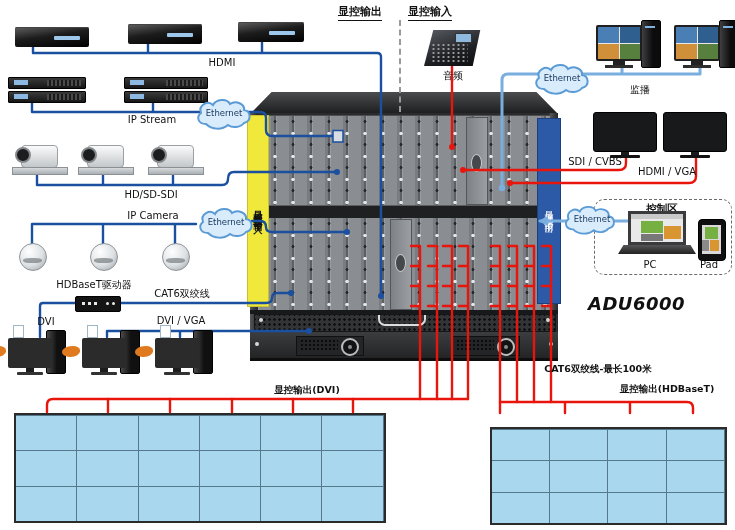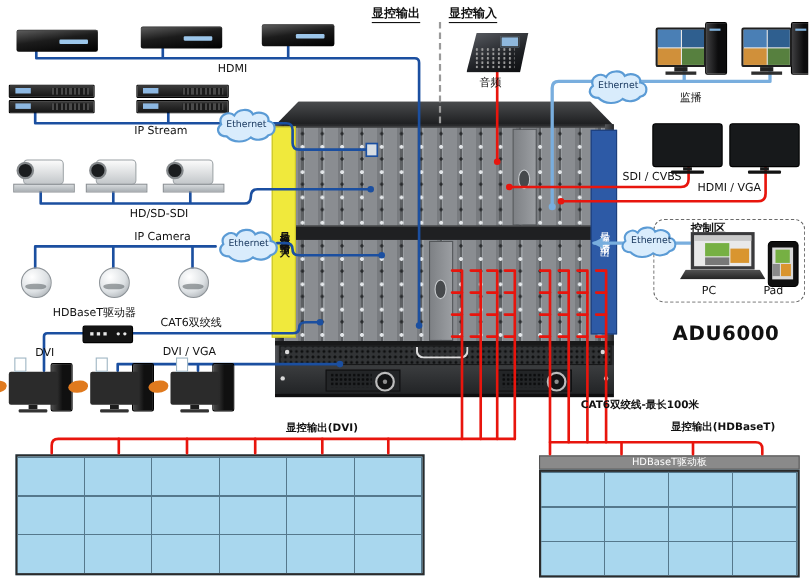--- a/index.html
+++ b/index.html
@@ -1,18 +1,18 @@
 <!DOCTYPE html>
 <html><head>
 <meta charset="utf-8">
 <style>
   html,body{margin:0;padding:0;background:#fff;}
   .stage{position:relative;width:735px;height:530px;background:#fff;overflow:hidden;
          font-family:"DejaVu Sans","Liberation Sans",sans-serif;color:#111;}
-  .lbl{position:absolute;font-size:10px;color:#111;white-space:nowrap;line-height:12px;}
+  .lbl{position:absolute;font-size:10px;color:#111;text-align:center;white-space:nowrap;line-height:12px;}
   .lbl.small{font-size:9.5px;font-weight:bold;}
   .zone{position:absolute;font-size:11px;font-weight:bold;border-bottom:1.5px solid #111;padding-bottom:1px;white-space:nowrap;}
   .divider-dashed{position:absolute;left:399px;top:20px;height:92px;width:0;border-left:2px dashed #9a9a9a;}
 
   
   .chassis-top{position:absolute;left:250px;top:92px;width:308px;height:22px;
       background:linear-gradient(#4a4c4e,#1c1d1f);clip-path:polygon(7% 0,93% 0,100% 100%,0 100%);}
   .chassis-body{position:absolute;left:250px;top:113px;width:308px;height:248px;
       background:linear-gradient(90deg,#3c3e40,#2a2b2d 4%,#2a2b2d 96%,#3c3e40);}
   .rail{position:absolute;top:113px;width:8px;height:245px;background:linear-gradient(90deg,#55575a,#26272a);}
@@ -108,22 +108,22 @@
       background:linear-gradient(#555,#222);clip-path:polygon(7% 0,93% 0,100% 100%,0 100%);}
   .padv{position:absolute;left:698px;top:219px;width:26px;height:40px;background:#0f0f0f;border-radius:4px;border:1px solid #000;}
   .padv .pscr{position:absolute;left:3px;top:5px;width:19px;height:29px;background:#d9d9d9;overflow:hidden;}
   .padv .pscr .g{position:absolute;left:3px;top:2px;width:13px;height:12px;background:#76b043;}
   .padv .pscr .o{position:absolute;left:8px;top:15px;width:9px;height:11px;background:#d9952f;}
   .padv .pscr .gr{position:absolute;left:0px;top:15px;width:7px;height:11px;background:#8a8a8a;}
   .control-box{position:absolute;left:594px;top:199px;width:136px;height:74px;border:1.6px dashed #6a6a6a;border-radius:10px;}
   .cloud{position:absolute;width:60px;height:34px;}
   .cloud svg{position:absolute;left:0;top:0;}
   .cloud .cl{position:absolute;left:0;top:11px;width:100%;text-align:center;font-size:8.5px;color:#17365d;}
-  .model-name{position:absolute;left:588px;top:293px;width:144px;text-align:center;
-      font-size:18px;font-weight:bold;letter-spacing:.5px;}
+  .model-name{position:absolute;left:588px;top:293px;width:144px;text-align:left;
+      font-size:18px;font-weight:bold;font-style:italic;letter-spacing:.5px;}
   .model-desc{position:absolute;left:586px;top:316px;width:148px;text-align:center;font-size:13.5px;font-weight:bold;}
   .wall{position:absolute;border:2px solid #2b2b2b;background-color:#a9d7ee;}
   .wall-grid{position:absolute;left:0;top:0;width:100%;height:100%;}
   .wall-hdr{position:absolute;left:490px;top:414px;width:237px;height:13px;background:#8a8a8a;border:1px solid #555;
       box-sizing:border-box;color:#fff;font-size:9px;text-align:center;line-height:12px;}
   svg.lines{position:absolute;left:0;top:0;pointer-events:none;}
 </style>
 </head>
 <body>
 
@@ -165,21 +165,20 @@
   </div>
   <div class="strip-out">
     <span class="vtext">显控视频信号输出</span>
   </div>
 
   <div class="wall" style="left:14px;top:413px;width:368px;height:106px;">
     <div class="wall-grid" style="background-image:
         repeating-linear-gradient(90deg, rgba(0,0,0,0) 0 60.3px, #55788c 60.3px 61.3px),
         repeating-linear-gradient(0deg, rgba(0,0,0,0) 0 34.3px, #55788c 34.3px 35.3px);"></div>
   </div>
-  <div class="wall-hdr">HDBaseT驱动板</div>
   <div class="wall" style="left:490px;top:427px;width:233px;height:94px;">
     <div class="wall-grid" style="background-image:
         repeating-linear-gradient(90deg, rgba(0,0,0,0) 0 57.2px, #55788c 57.2px 58.2px),
         repeating-linear-gradient(0deg, rgba(0,0,0,0) 0 30.3px, #55788c 30.3px 31.3px);"></div>
   </div>
 
   <svg class="lines" width="735" height="530" viewBox="0 0 735 530">
     <g stroke="#1b4fa0" stroke-width="2.4" fill="none" stroke-linecap="round" stroke-linejoin="round">
       <path d="M33 47 V53 M148 44 V53 M262 42 V53 M33 53 H377 Q381 53 381 57 V294"></path>
       <path d="M32 100 V112 M153 100 V112 M32 112 H250 M250 112 H260 Q266 112 266 118 V130 Q266 136 272 136 H333"></path>

